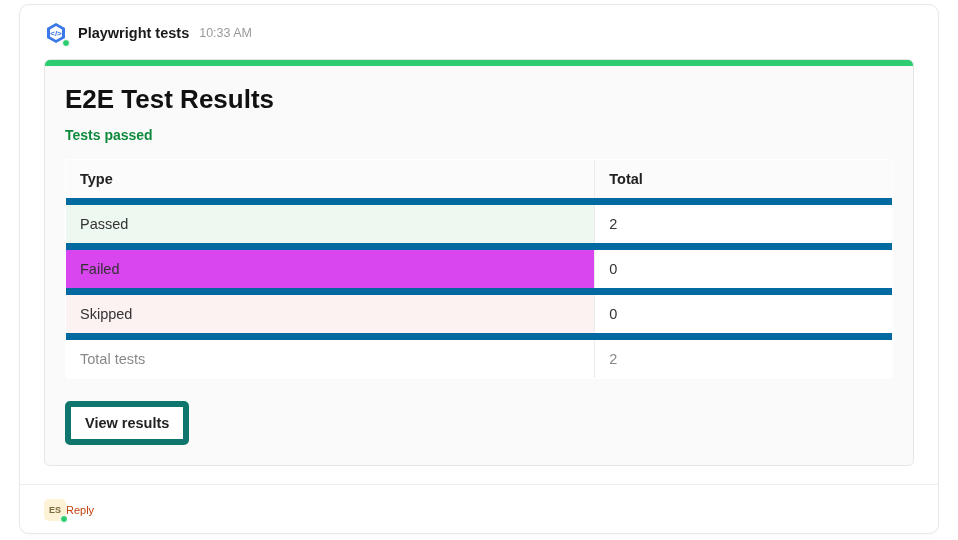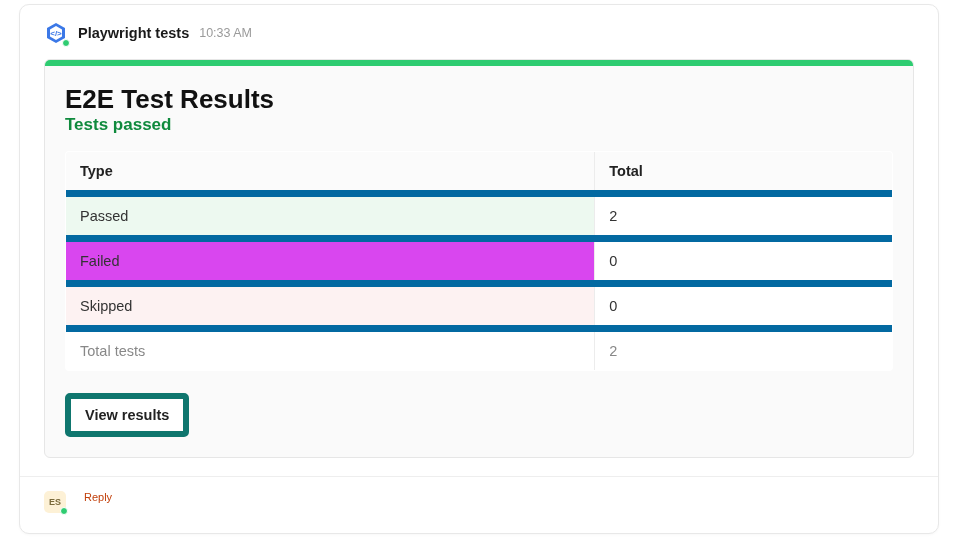--- a/index.html
+++ b/index.html
@@ -53,23 +53,24 @@
     height: 6px;
     background: #2ecc71;
   }
   .panel-body {
     padding: 18px 20px 20px 20px;
   }
   .title {
     font-size: 26px;
     font-weight: 700;
     color: #111;
+    margin-bottom: 12px;
   }
   .subtitle {
-    font-size: 17px;
+    font-size: 14px;
     font-weight: 700;
     color: #0f8a3d;
     margin-bottom: 16px;
   }
   table {
     width: 100%;
     border-collapse: collapse;
     border: 1px solid #e3e3e3;
     background: #fff;
     border-radius: 4px;
@@ -103,21 +104,22 @@
     color: #222;
     background: #fff;
     border: 6px solid #0f766e;
     border-radius: 5px;
     cursor: pointer;
   }
   .reply-row {
     border-top: 1px solid #eee;
     padding: 14px 24px;
     display: flex;
-    gap: 18px;
+    align-items: center;
+    gap: 0;
   }
   .avatar {
     width: 22px; height: 22px;
     border-radius: 5px;
     background: #fdf1d6;
     display: flex;
     align-items: center;
     justify-content: center;
     font-size: 9px;
     font-weight: 600;

